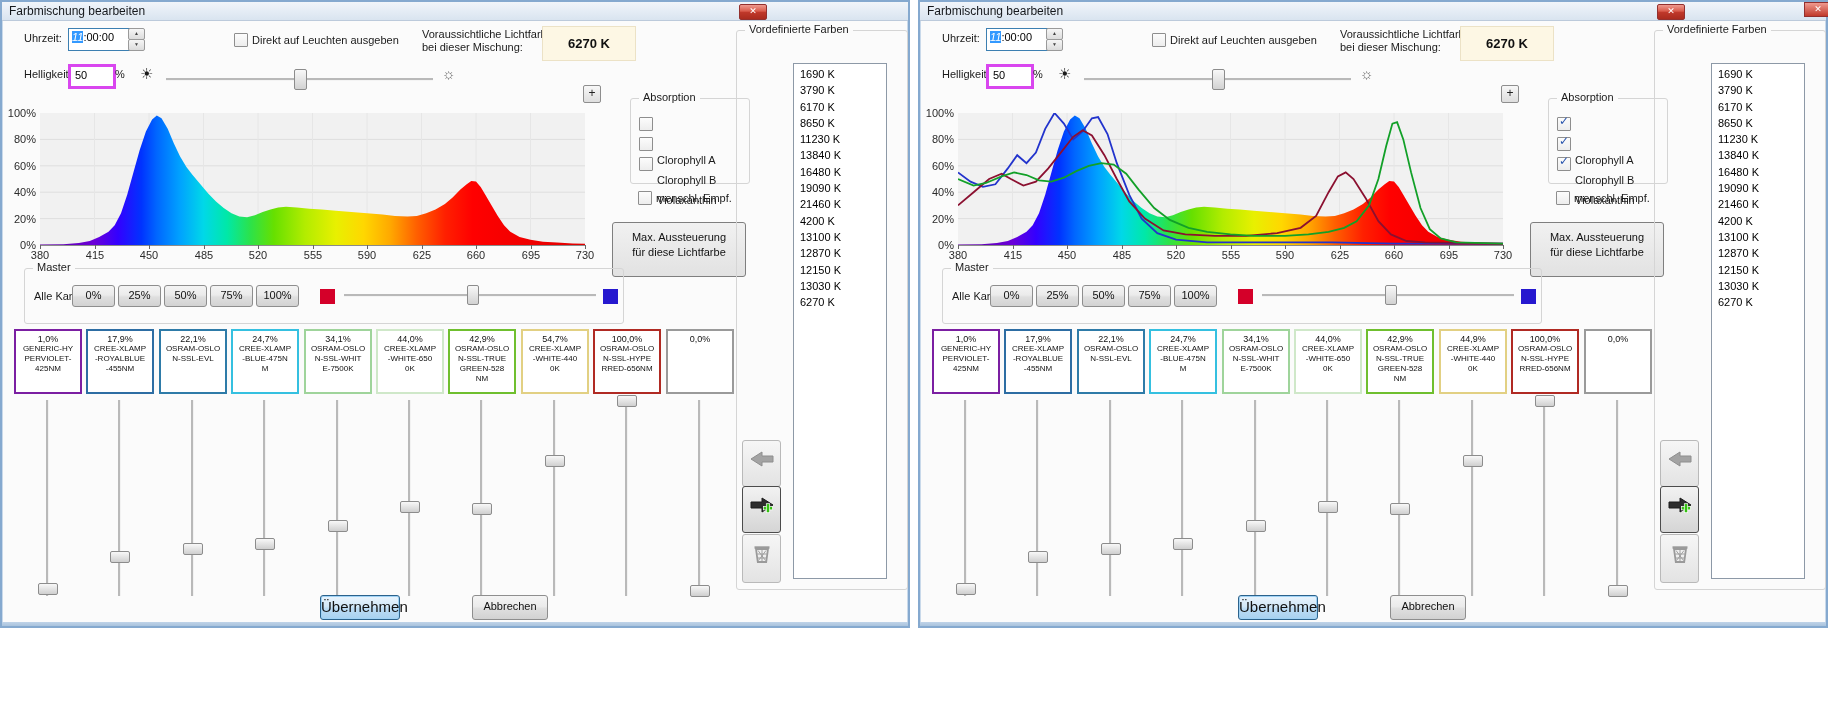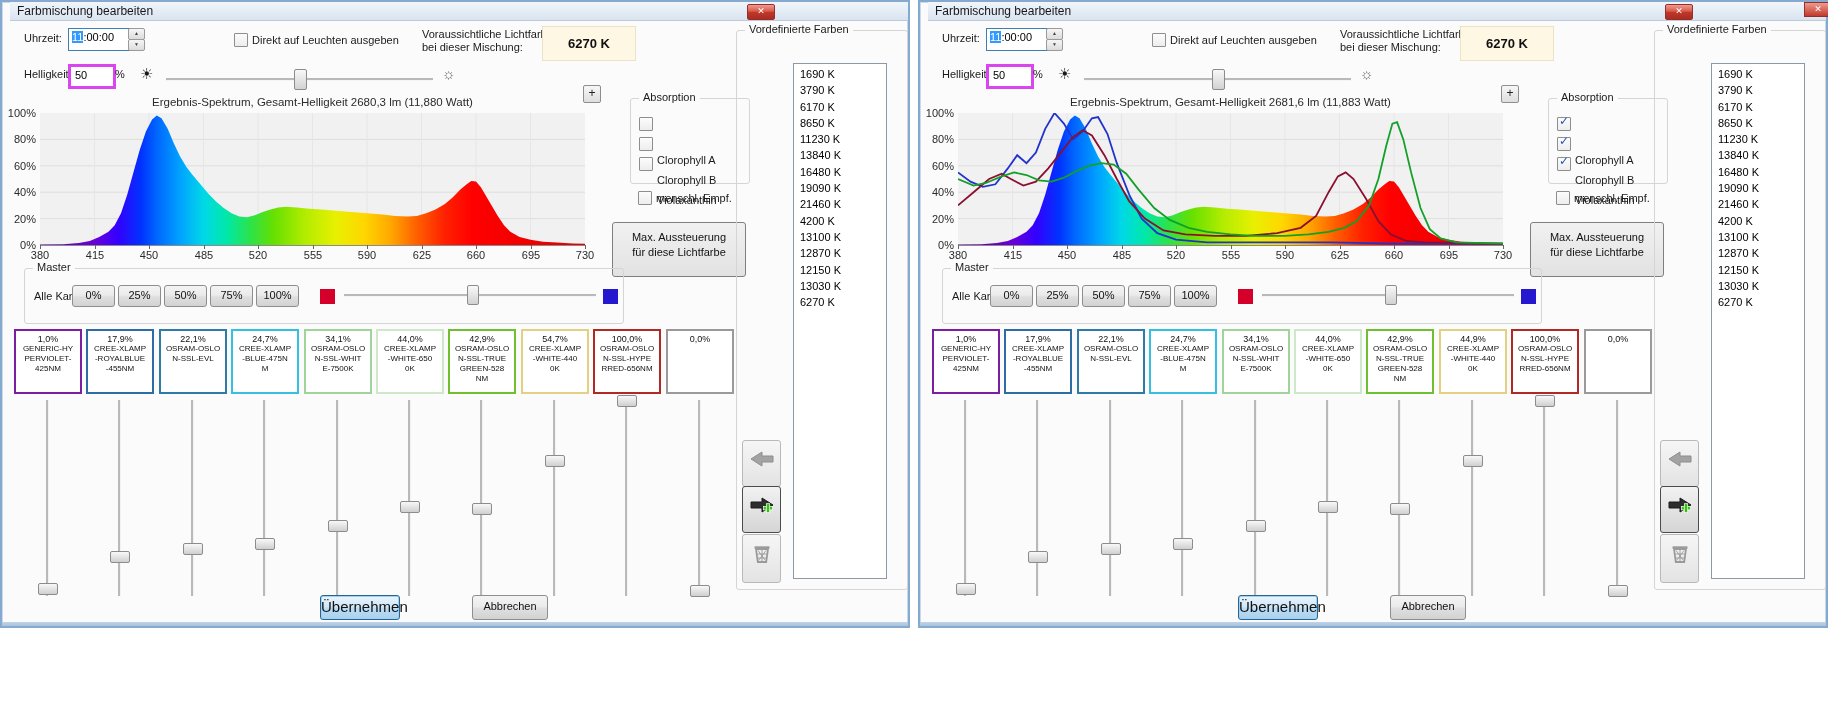--- a/index.html
+++ b/index.html
@@ -1,30 +1,30 @@
 <!DOCTYPE html>
 <html><head>
 <meta charset="utf-8">
 <style>
   html,body{margin:0;padding:0;background:#ffffff;width:1828px;height:718px;overflow:hidden;
     font-family:"Liberation Sans","DejaVu Sans",sans-serif;-webkit-font-smoothing:antialiased;}
   .dialog{position:absolute;top:0;width:906px;height:624px;background:#fbfbfb;
     border:2px solid #85a9cf;box-shadow:0 0 0 1px #c9d9ea inset;}
-  .titlebar{position:absolute;left:8px;top:0;right:0;height:18px;
+  .titlebar{position:absolute;left:0;top:0;right:0;height:18px;
     background:linear-gradient(#f1f5fa,#d9e4f0);border-bottom:1px solid #bccadb;}
   .title-text{position:absolute;left:7px;top:2px;font-size:12px;color:#15181c;}
   .close-btn{position:absolute;top:2px;width:26px;height:14px;border:1px solid #93302e;border-radius:2px;
     background:linear-gradient(#ef9a8f,#d95b4b 45%,#c0392b 50%,#aa2b1e);color:#fff;font-size:9px;
     line-height:13px;text-align:center;font-weight:bold;cursor:pointer;}
   .corner-x{position:absolute;top:0;left:884px;width:26px;height:13px;border:1px solid #93302e;
     background:linear-gradient(#ef9a8f,#c0392b);color:#fff;font-size:9px;line-height:12px;text-align:center;font-weight:bold;}
   .lbl{position:absolute;font-size:11px;color:#1a1a1a;white-space:nowrap;}
   .field{position:absolute;background:#fff;border:3px solid #d946ef;font-size:11px;color:#000;}
   .time-field{left:66px;top:26px;width:58px;height:19px;border:1px solid #3c7fb1;padding:2px 0 0 3px;}
-  .time-sel{background:#3399ff;color:#fff;}
+  .time-sel{background:#3399ff;color:#fff;font-style:italic;}
   .spinner{position:absolute;left:126px;top:26px;width:15px;height:21px;}
   .spin-btn{position:absolute;left:0;width:15px;height:10px;border:1px solid #9a9a9a;border-radius:2px;
     background:linear-gradient(#f6f6f6,#dcdcdc);font-size:5px;color:#444;text-align:center;line-height:9px;cursor:pointer;}
   .checkbox{position:absolute;width:12px;height:12px;border:1px solid #8e8e8e;border-radius:1px;
     background:linear-gradient(#fcfcfc,#ededed);cursor:pointer;}
   .checkbox .tick{position:absolute;left:1px;top:-4px;font-size:12px;font-weight:bold;color:#2753ad;}
   .kelvin-box{position:absolute;left:540px;top:24px;width:92px;height:33px;background:#fdf7e4;border:1px solid #ece2c6;
     font-size:13px;font-weight:bold;color:#111;text-align:center;line-height:33px;}
   .sun{position:absolute;font-size:15px;}
   .hslider{position:absolute;}
@@ -91,21 +91,20 @@
   <div class="field" style="left:66px;top:62px;width:38px;height:17px;padding:2px 0 0 4px">50</div>
   <div class="lbl" style="left:113px;top:66px">%</div>
   <div class="sun" style="left:138px;top:63px;color:#1a1a1a">☀</div>
   <div class="hslider" style="left:160px;top:66px;width:275px;height:22px">
     <div class="hgroove"></div>
     <div class="hthumb" style="left: 132px;"></div>
   </div>
   <div class="sun" style="left:440px;top:63px;color:#6d6d6d">☼</div>
   <div class="plus-btn">+</div>
 
-  <div class="chart-title">Ergebnis-Spektrum, Gesamt-Helligkeit 2680,3 lm (11,880 Watt)</div>
   <div class="plot"><svg width="545" height="132" viewBox="0 0 545 132">
         <defs>
           <linearGradient id="sg0" x1="0" x2="1" y1="0" y2="0">
             <stop offset="0.0%" stop-color="#5f00a0"></stop>
             <stop offset="10.0%" stop-color="#6a00d8"></stop>
             <stop offset="14.3%" stop-color="#3300ff"></stop>
             <stop offset="18.6%" stop-color="#0033ff"></stop>
             <stop offset="21.4%" stop-color="#0066ff"></stop>
             <stop offset="25.7%" stop-color="#00a2ff"></stop>
             <stop offset="30.0%" stop-color="#00d8e8"></stop>
@@ -374,21 +373,20 @@
   <div class="field" style="left:66px;top:62px;width:38px;height:17px;padding:2px 0 0 4px">50</div>
   <div class="lbl" style="left:113px;top:66px">%</div>
   <div class="sun" style="left:138px;top:63px;color:#1a1a1a">☀</div>
   <div class="hslider" style="left:160px;top:66px;width:275px;height:22px">
     <div class="hgroove"></div>
     <div class="hthumb" style="left: 132px;"></div>
   </div>
   <div class="sun" style="left:440px;top:63px;color:#6d6d6d">☼</div>
   <div class="plus-btn">+</div>
 
-  <div class="chart-title">Ergebnis-Spektrum, Gesamt-Helligkeit 2681,6 lm (11,883 Watt)</div>
   <div class="plot"><svg width="545" height="132" viewBox="0 0 545 132">
         <defs>
           <linearGradient id="sg1" x1="0" x2="1" y1="0" y2="0">
             <stop offset="0.0%" stop-color="#5f00a0"></stop>
             <stop offset="10.0%" stop-color="#6a00d8"></stop>
             <stop offset="14.3%" stop-color="#3300ff"></stop>
             <stop offset="18.6%" stop-color="#0033ff"></stop>
             <stop offset="21.4%" stop-color="#0066ff"></stop>
             <stop offset="25.7%" stop-color="#00a2ff"></stop>
             <stop offset="30.0%" stop-color="#00d8e8"></stop>

